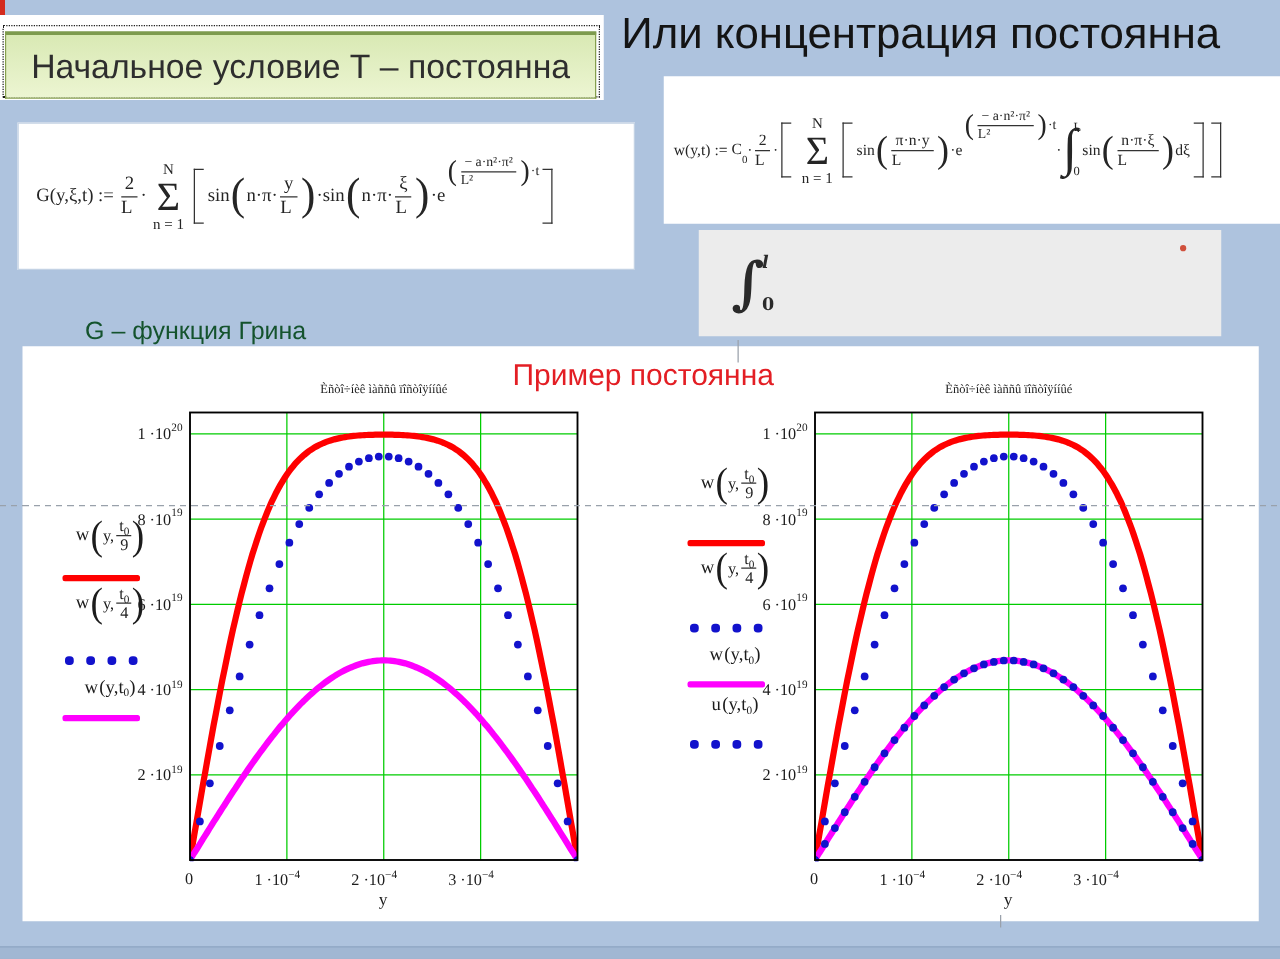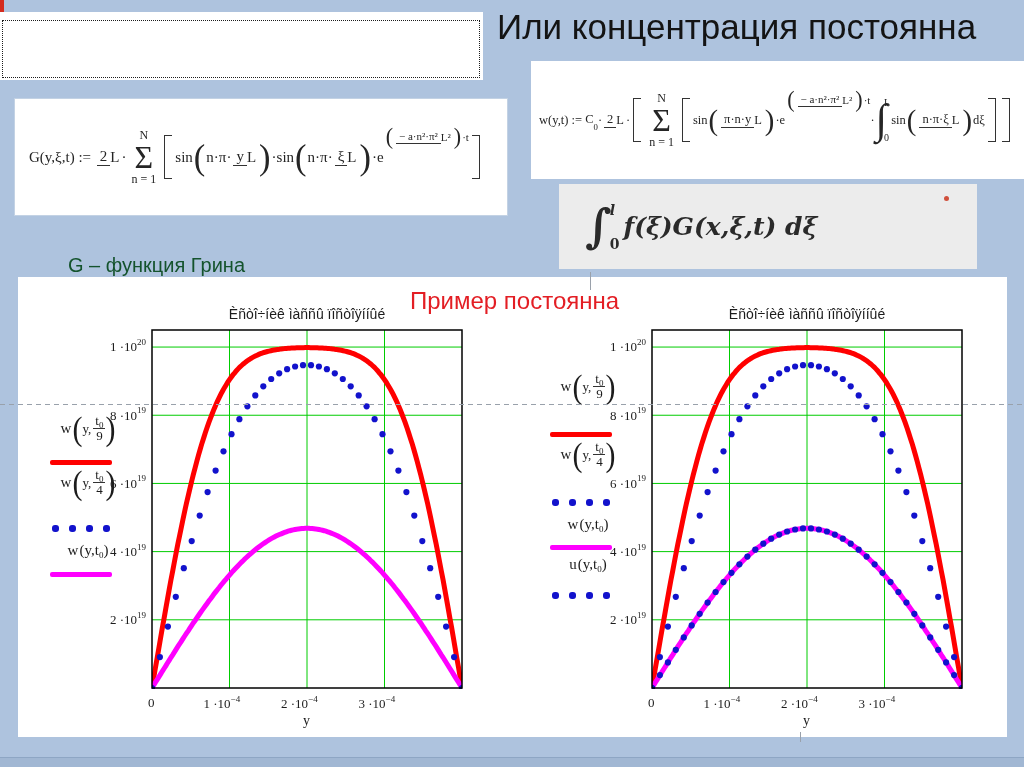--- a/index.html
+++ b/index.html
@@ -20,21 +20,21 @@
   .heading{left:497px;top:7px;width:527px;font-size:35px;color:#141414;white-space:nowrap;}
 
   
   .fbox{background:#fff;display:flex;align-items:center;}
   .fbox1{left:14px;top:98px;width:494px;height:118px;border:1px solid #c3d2e4;padding-left:14px;box-sizing:border-box;}
   .fbox2{left:531px;top:61px;width:493px;height:118px;padding-left:8px;box-sizing:border-box;}
   .fbox3{left:559px;top:184px;width:418px;height:85px;background:#ececec;padding-left:26px;box-sizing:border-box;}
 
   .math{font-family:"Liberation Serif",serif;color:#252525;}
   .mrow{display:inline-flex;align-items:center;}
-  .frac{display:inline-flex;flex-direction:row;align-items:flex-end;line-height:1.15;margin:0 2px;}
+  .frac{display:inline-flex;flex-direction:column;align-items:flex-start;line-height:1.15;margin:0 2px;}
   .frac .num{border-bottom:1px solid #333;padding:0 3px;}
   .sum{display:inline-flex;flex-direction:column;align-items:center;line-height:1;margin:0 5px;}
   .sum .sumtop,.sum .sumbot{font-size:12px;}
   .sum .sumsym{font-size:32px;font-weight:400;}
   .bigp{font-size:230%;font-weight:300;transform:scaleY(1.05);line-height:.8;margin:0 1px;}
   .expblock{display:inline-flex;align-items:center;position:relative;top:-20px;font-size:11px;margin-left:1px;}
   .expblock .bigp{font-size:200%;}
   .sqb{align-self:stretch;width:7px;margin:6px 3px;}
   .sqb-l{border-left:1.6px solid #333;border-top:1.6px solid #333;border-bottom:1.6px solid #333;}
   .sqb-r{border-right:1.6px solid #333;border-top:1.6px solid #333;border-bottom:1.6px solid #333;}
@@ -55,21 +55,21 @@
   .example-label{left:410px;top:287px;font-size:24px;color:#e31e24;}
 
   .guide-h{left:0;top:404px;width:1024px;height:1px;z-index:60;
            background:repeating-linear-gradient(90deg,#99a1ab 0 5px,rgba(0,0,0,0) 5px 9px);}
   .tick-top{left:590px;top:272px;width:1px;height:18px;background:#9aa1ab;z-index:61;}
   .tick-bottom{left:800px;top:732px;width:1px;height:10px;background:#9aa1ab;z-index:61;}
   .bottom-strip{left:0;top:757px;width:1024px;height:10px;background:#a1b7d3;border-top:1px solid #8ea6c4;}
 
   
   .chart{position:absolute;}
-  .chart .ct{position:absolute;text-align:center;font-family:Liberation Sans, sans-serif;font-size:14px;color:#1c1c1c;white-space:nowrap;}
+  .chart .ct{position:absolute;text-align:center;font-family:Liberation Serif, serif;font-size:10px;color:#1c1c1c;white-space:nowrap;}
   .ticklab{position:absolute;font-family:"Liberation Serif",serif;font-size:13px;color:#1c1c1c;white-space:nowrap;text-align:center;}
   .ticklab sup{font-size:9px;position:relative;top:-1px;}
   .axlab{position:absolute;font-family:"Liberation Serif",serif;font-size:14px;color:#1c1c1c;}
   .leglabel{position:absolute;font-family:"Liberation Serif",serif;color:#1c1c1c;display:flex;align-items:center;justify-content:center;}
   .leg-fname{font-size:15px;margin-right:1px;}
   .leg-paren{font-size:30px;font-weight:300;transform:scaleY(1.1);line-height:.8;}
   .leg-inner{display:inline-flex;align-items:center;font-size:13px;}
   .leg-frac{display:inline-flex;flex-direction:column;align-items:center;line-height:1.1;margin-left:2px;}
   .leg-frac .n{border-bottom:1px solid #333;padding:0 2px;}
   .leg-sub{font-size:9px;position:relative;top:3px;}
@@ -79,20 +79,23 @@
 </style>
 </head>
 <body>
 
 <div id="slide">
 
   <div class="abs red-corner"></div>
 
   <div class="abs titlebox-outer">
     <div class="titlebox-dotted"></div>
+    <div class="titlebox-green">
+      <span>Начальное условие Т – постоянна</span>
+    </div>
   </div>
 
   <div class="abs heading">Или концентрация постоянна</div>
 
   <div class="abs fbox fbox1">
     <div class="math mrow f1">
       <span>G(y,ξ,t)</span>
       <span style="white-space:pre"> := </span>
       <span class="frac">
           <span class="num">2</span>
@@ -194,21 +197,20 @@
     </div>
   </div>
 
   <div class="abs fbox fbox3">
     <div class="f3row">
       <span class="f3int">∫</span>
       <span class="f3lims">
           <span>l</span>
           <span style="font-style:normal">0</span>
         </span>
-      <span>f(ξ)G(x,ξ,t) dξ</span>
     </div>
     <span class="f3reddot"></span>
   </div>
 
   <div class="abs green-label">G – функция Грина</div>
 
   <div class="abs main-panel"></div>
   <div class="abs example-label">Пример постоянна</div>
 
   <div class="abs chart" id="chart0" style="left:24px;top:300px;width:505px;height:437px;">

